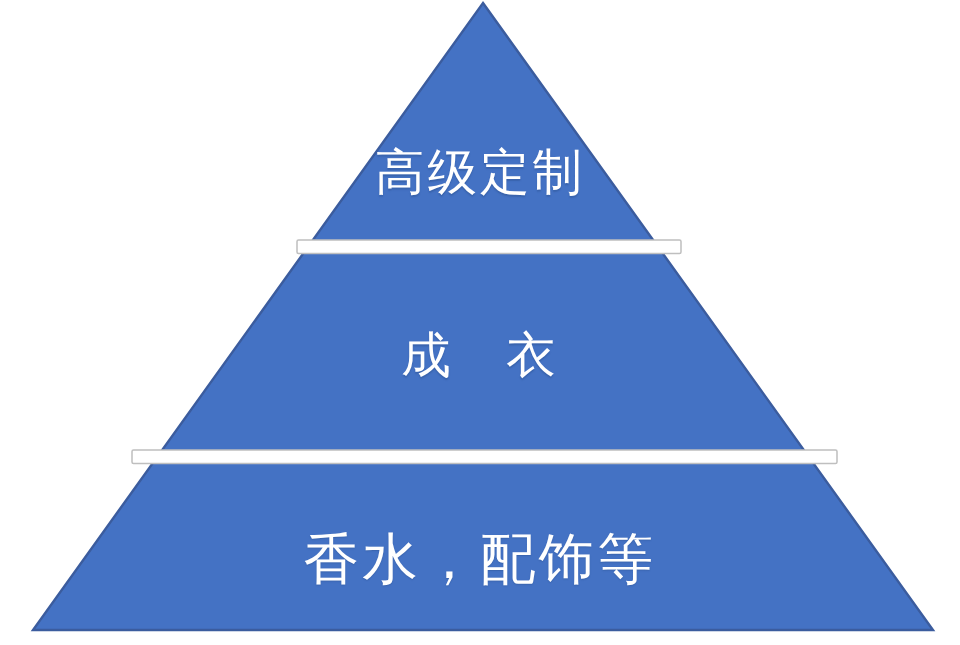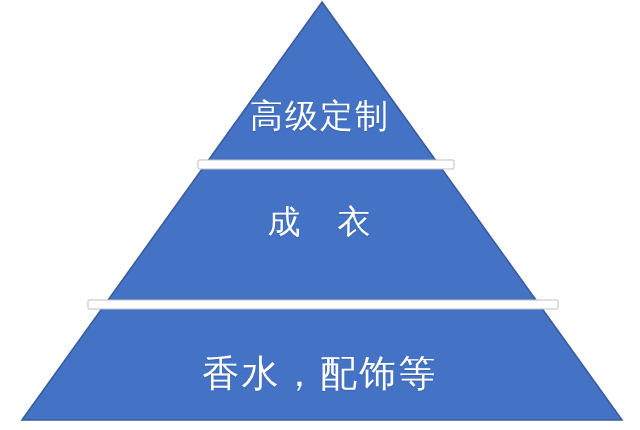--- a/index.html
+++ b/index.html
@@ -39,21 +39,21 @@
     white-space: pre;
     text-shadow: 0 1px 1px rgba(30, 60, 110, 0.28);
     pointer-events: none;
     line-height: 1;
   }
   #tier-label-top {
     top: 100px;
     font-size: 33px;
   }
   #tier-label-middle {
-    top: 206px;
+    top: 222px;
     font-size: 33px;
     text-align: center;
   }
   #tier-label-bottom {
     top: 355px;
     font-size: 37px;
   }
 </style>
 </head>
 <body>

